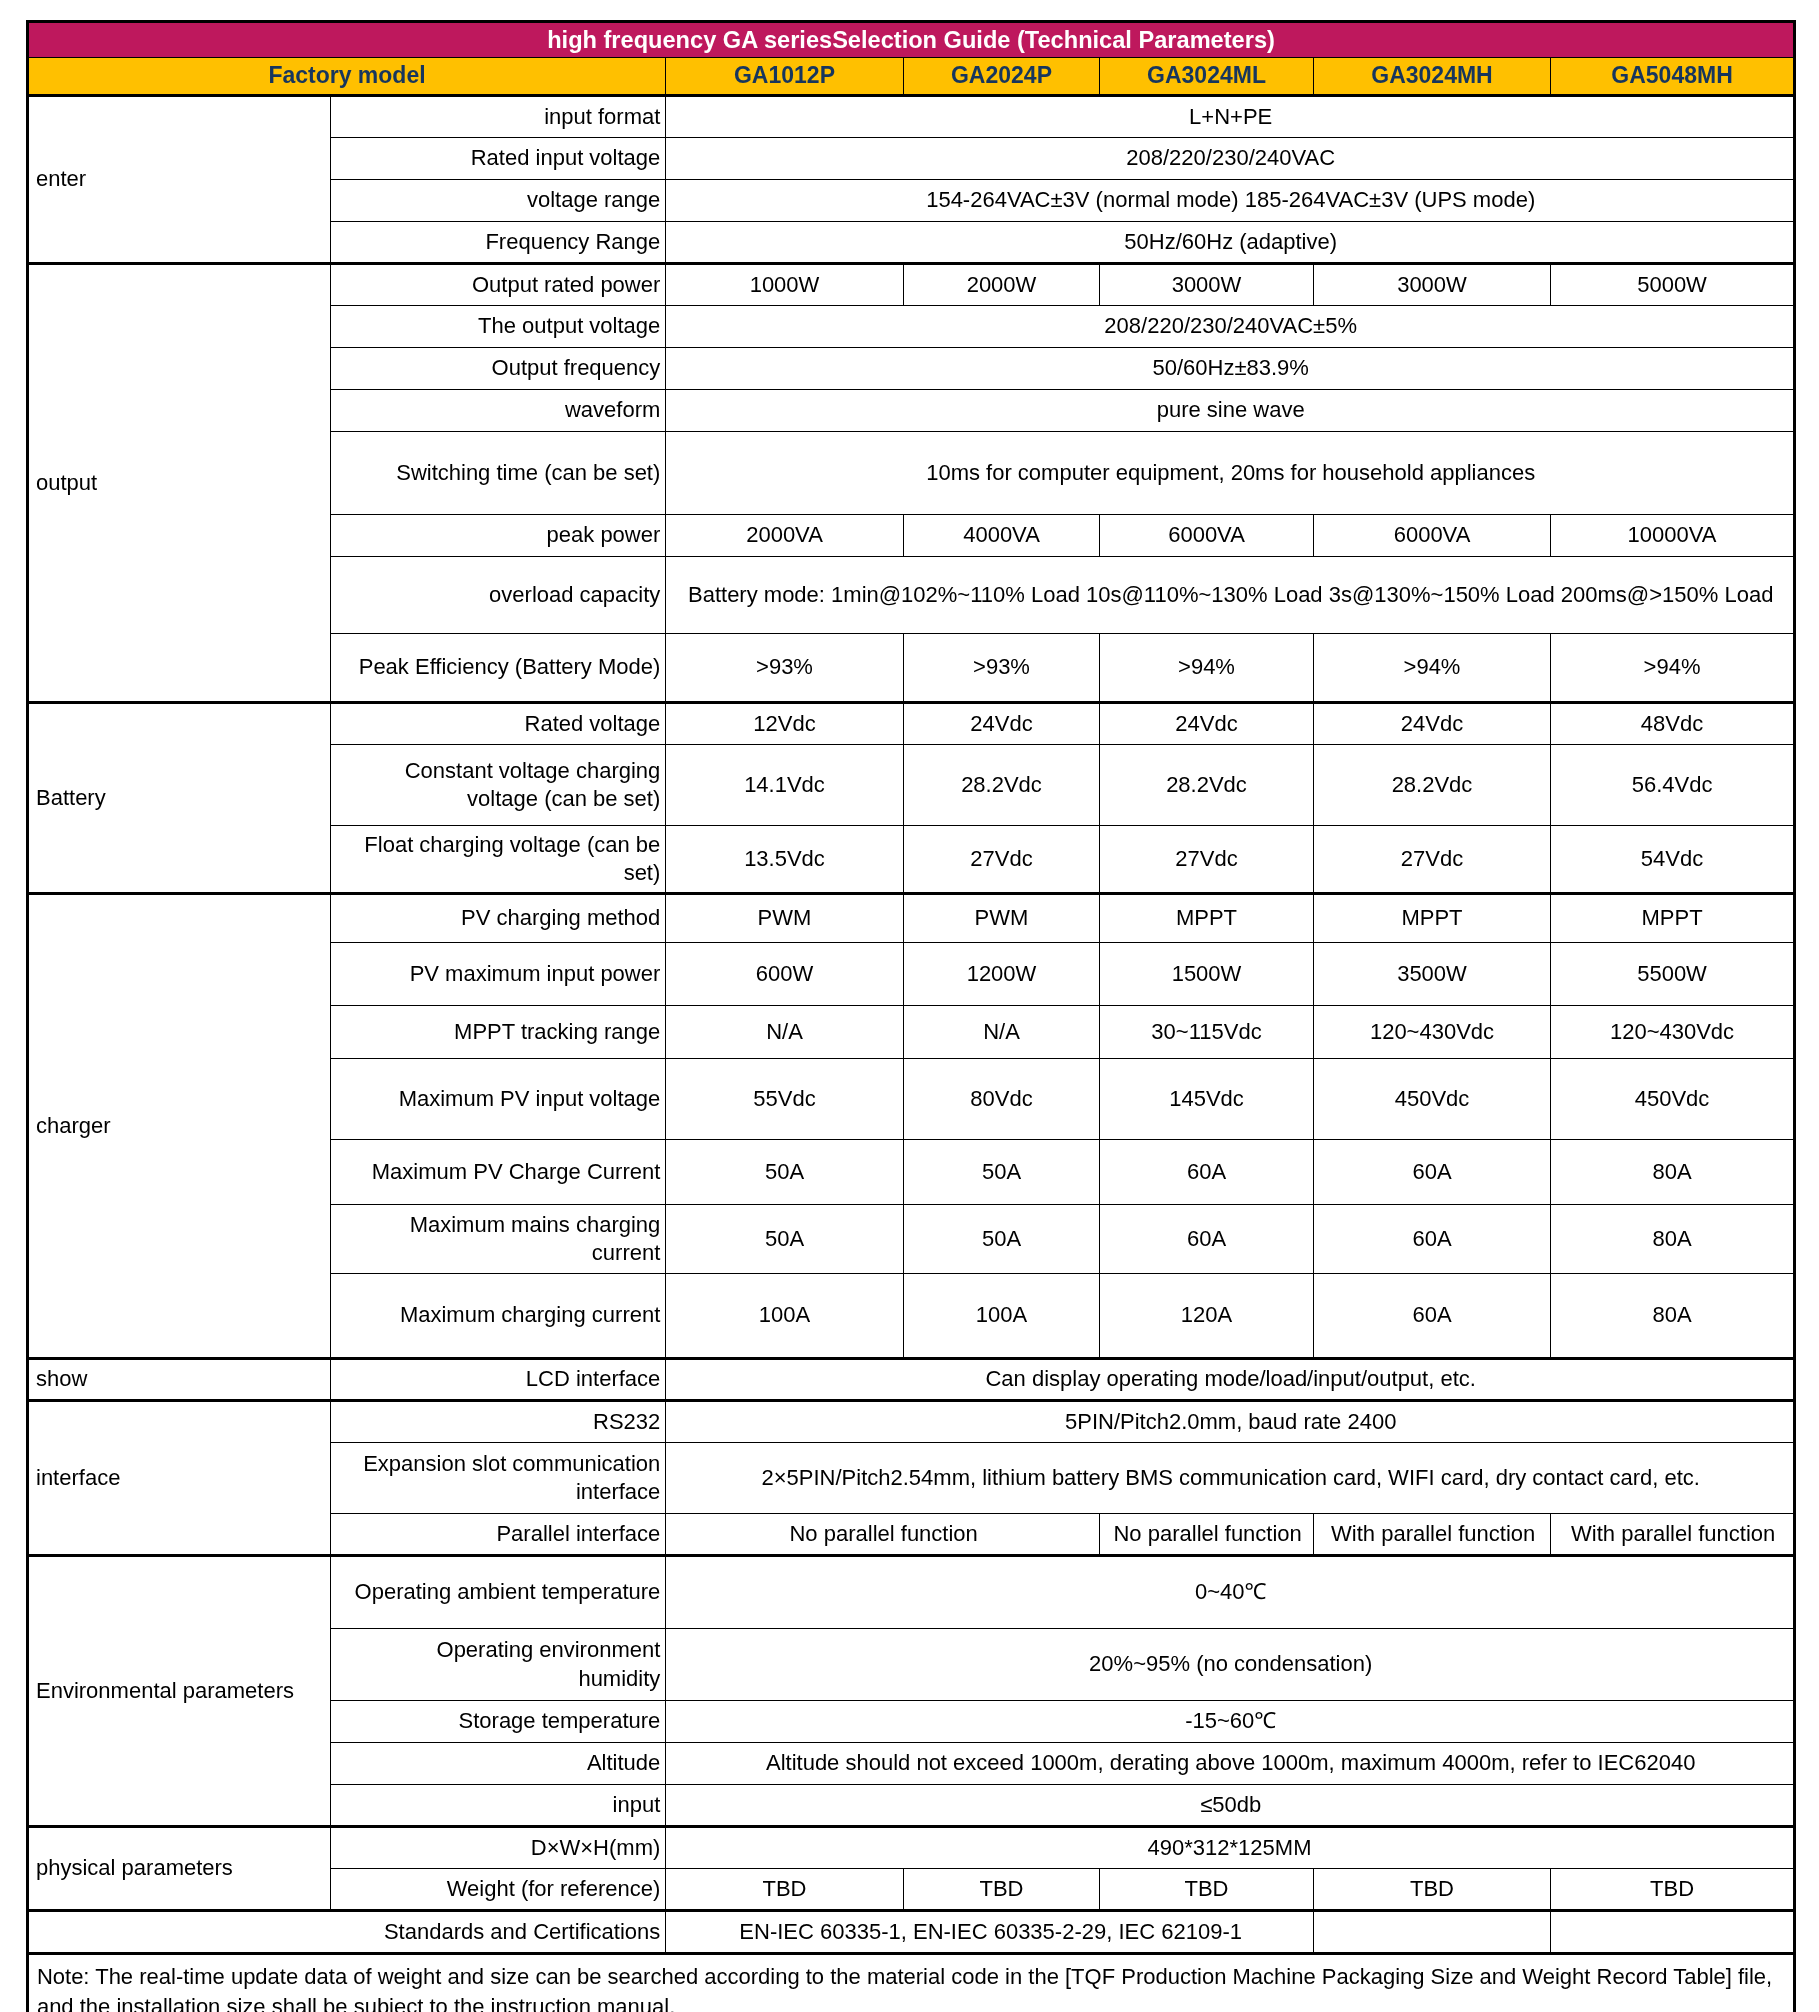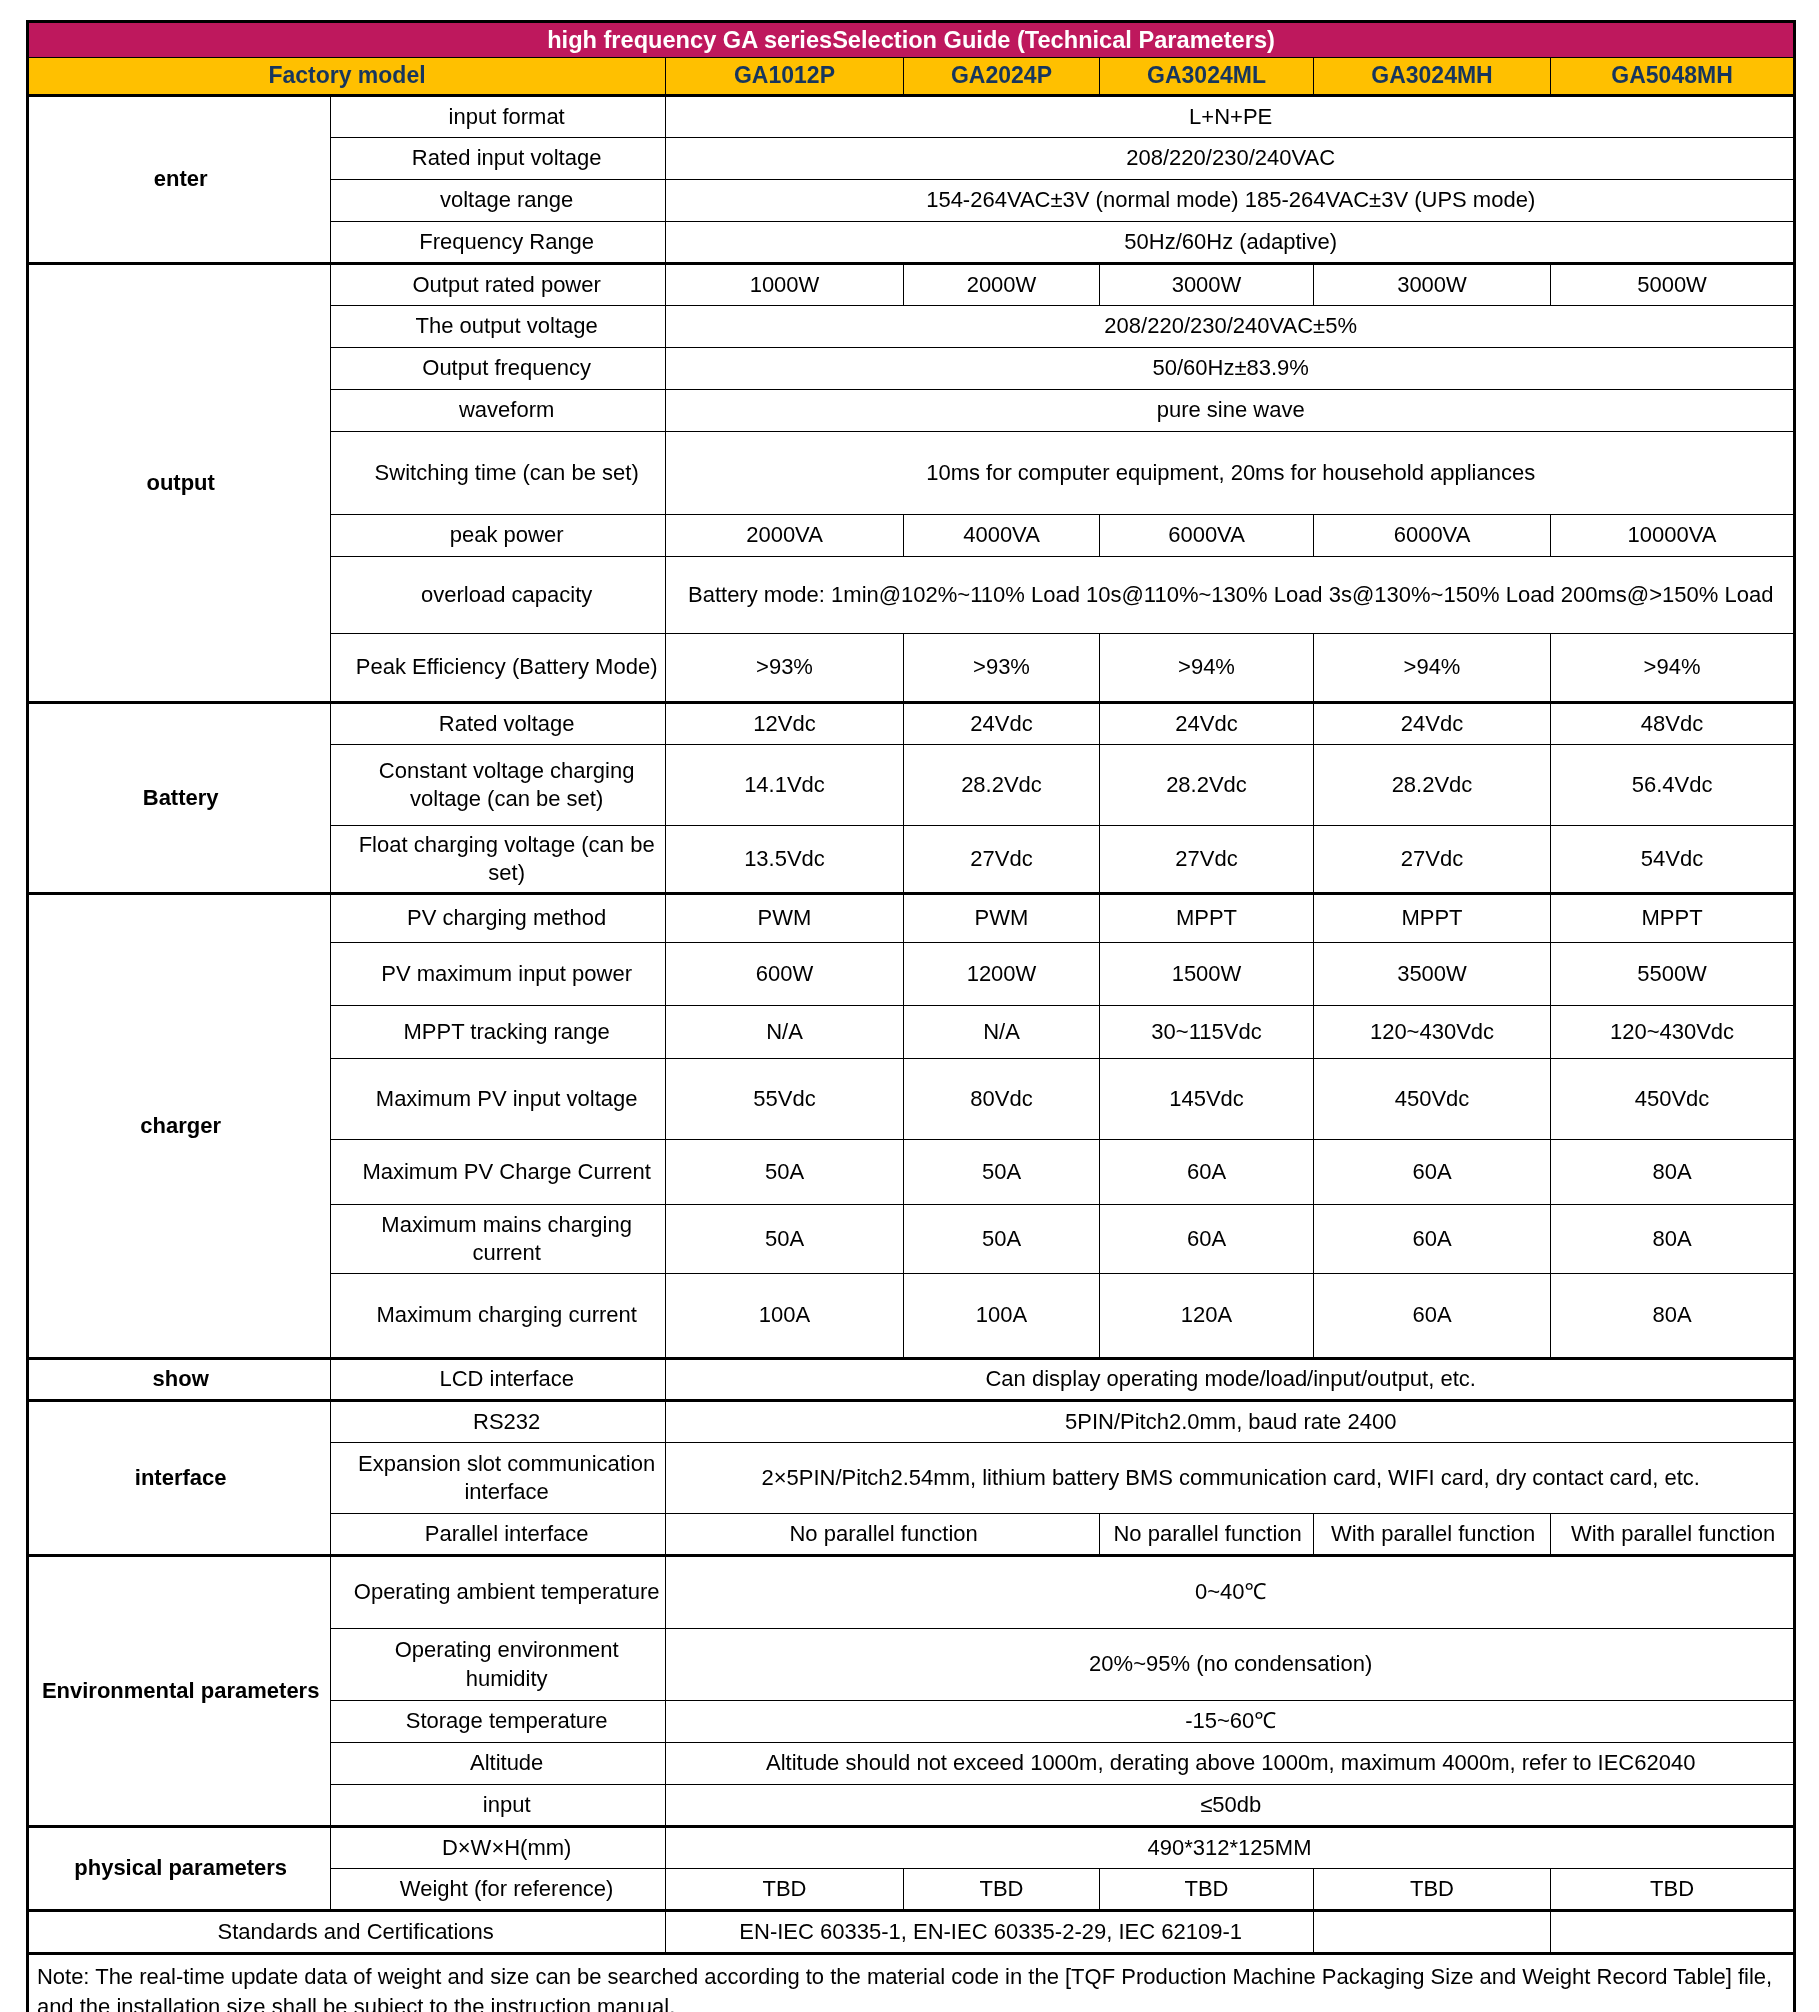--- a/index.html
+++ b/index.html
@@ -44,26 +44,25 @@
     border: 1.6px solid #000;
   }
   td.hdr {
     background: #FFC000;
     color: #17365D;
     font-weight: bold;
     text-align: center;
     font-size: 23px;
   }
   td.sec-label {
-    text-align: center;
+    text-align: left;
     padding-left: 7px;
-    font-weight: bold;
   }
   td.param {
-    text-align: center;
+    text-align: right;
     padding-left: 22px;
   }
   td.val-left {
     text-align: center;
     padding-left: 7px;
   }
   td.val-center {
     text-align: center;
   }
   td.bold {

